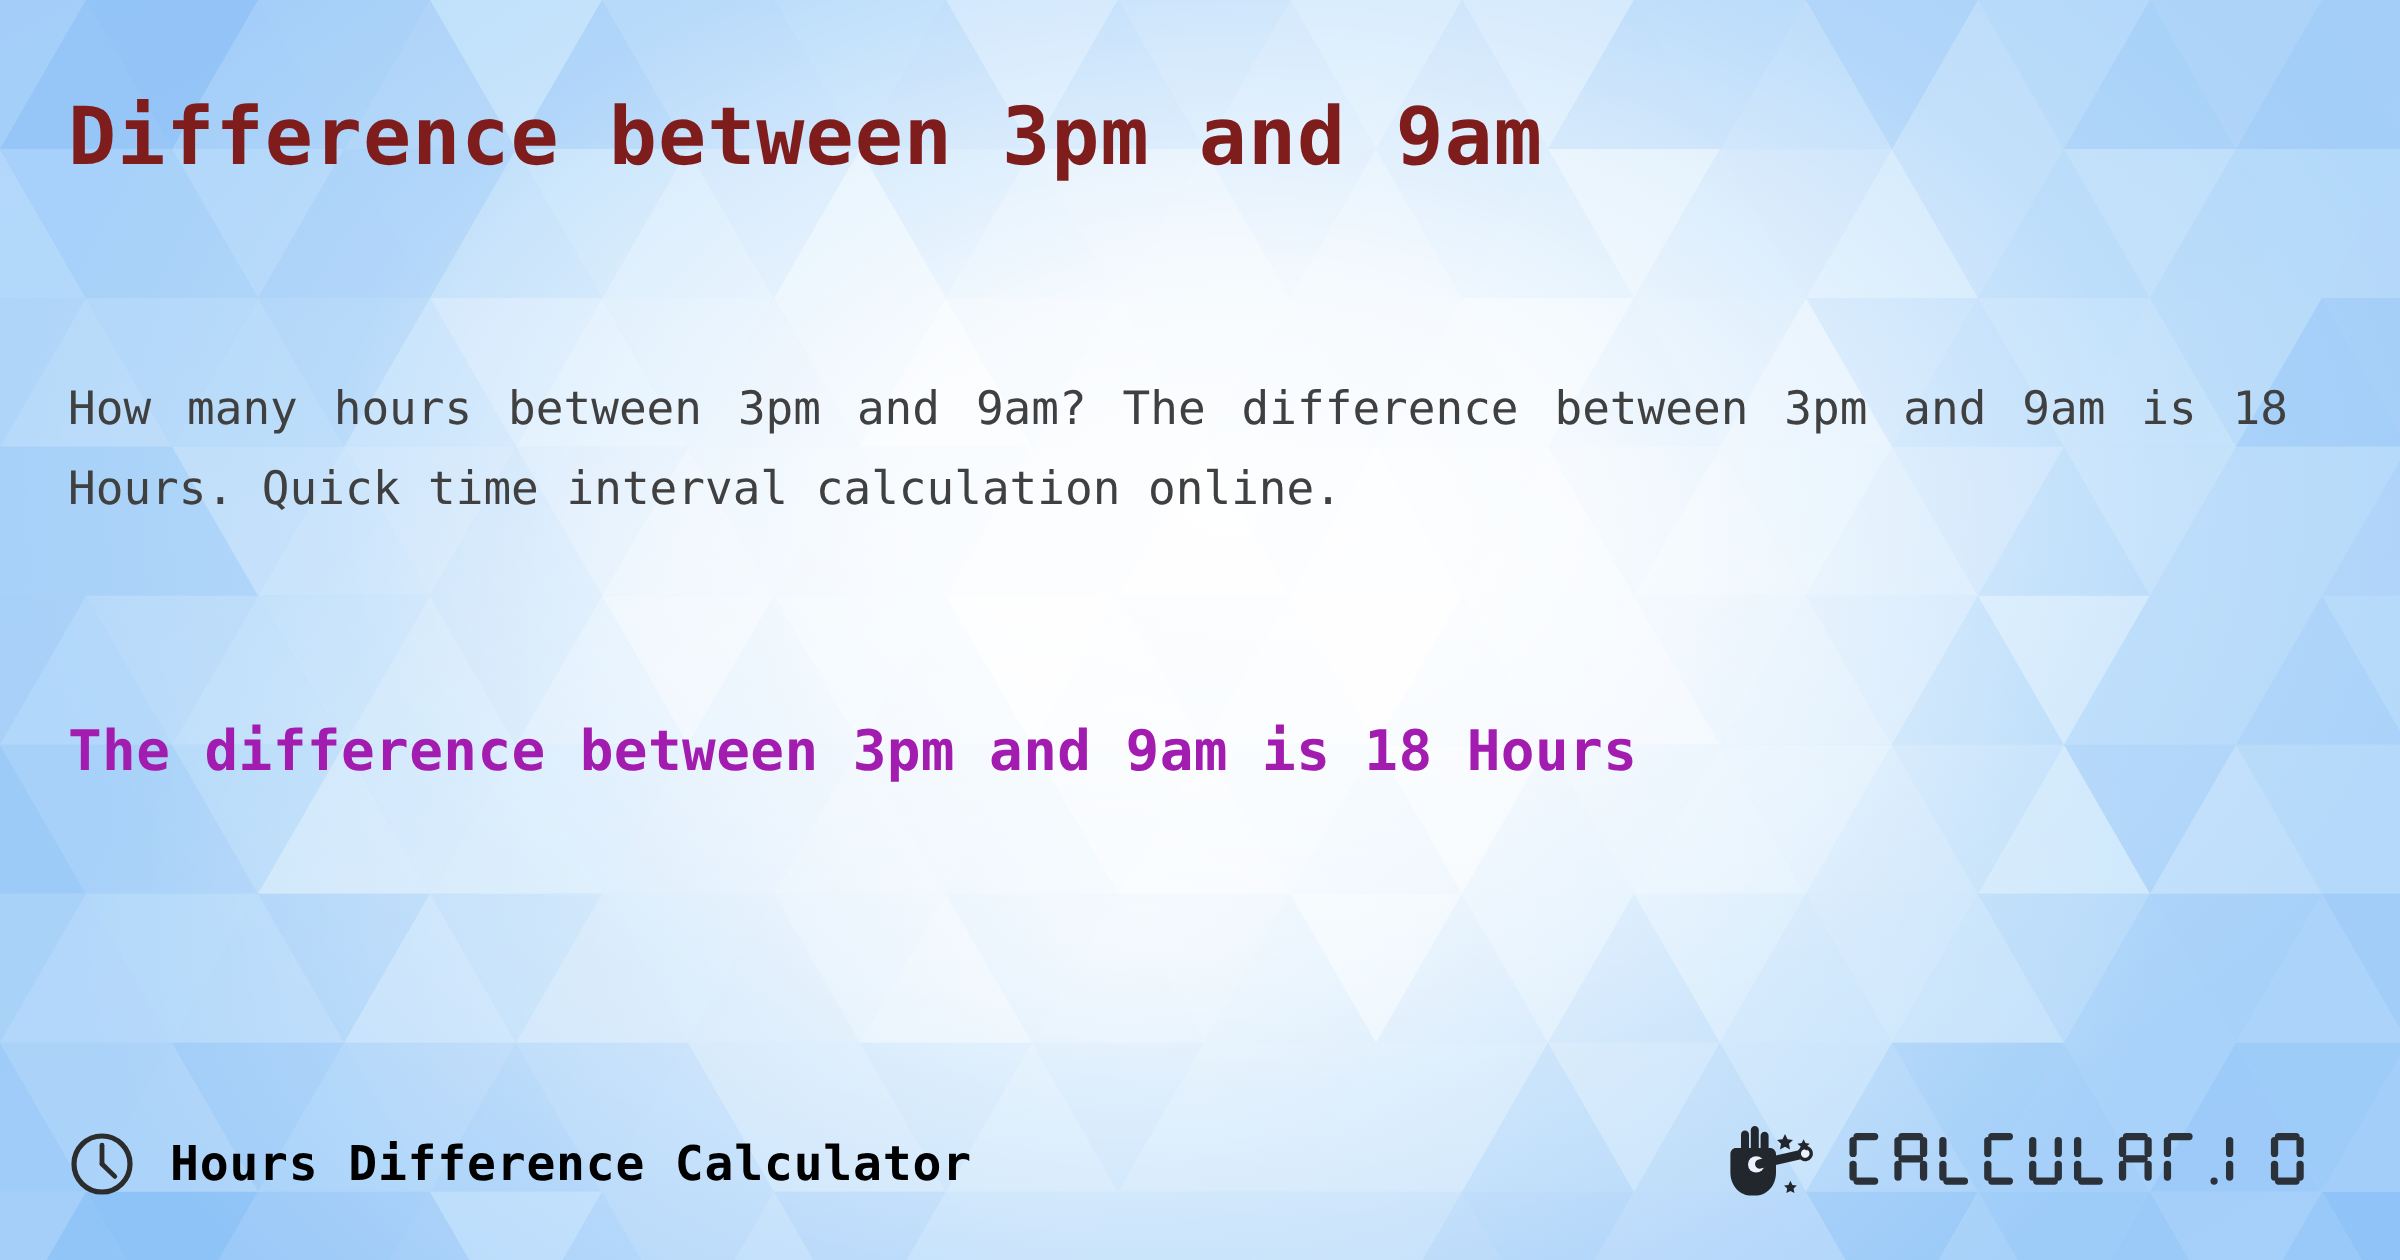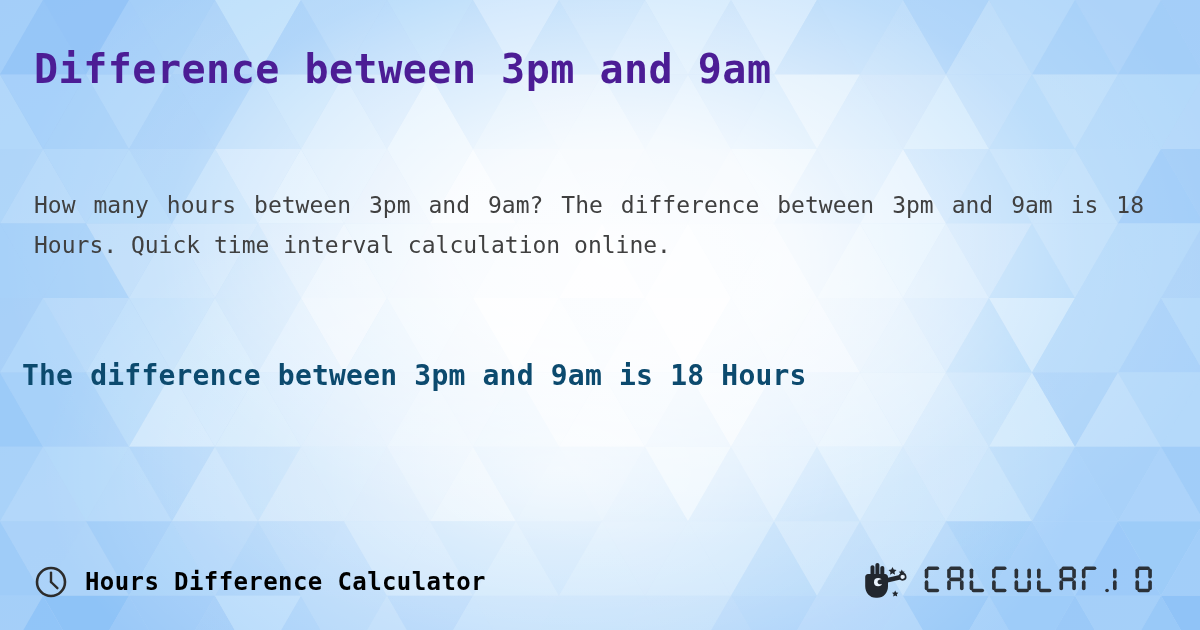--- a/index.html
+++ b/index.html
@@ -55,47 +55,47 @@
   }
 
   .page-title {
     position:absolute;
     left:34px;
     top:46px;
     font-family:"DejaVu Sans Mono", monospace;
     font-size:40px;
     font-weight:bold;
     letter-spacing:0.5px;
-    color:#4c1d95;
+    color:#7f1d1d;
     white-space:nowrap;
   }
 
   .description {
     position:absolute;
     left:34px;
     top:185px;
     width:1110px;
     font-family:"DejaVu Sans Mono", monospace;
     font-size:23px;
     line-height:40px;
     color:#404040;
     text-align:justify;
     text-align-last:left;
   }
 
   .result-line {
     position:absolute;
-    left:22px;
+    left:34px;
     top:355px;
     width:1130px;
     font-family:"DejaVu Sans Mono", monospace;
     font-size:28px;
     font-weight:bold;
     line-height:42px;
-    color:#0c4a6e;
+    color:#a21caf;
     letter-spacing:0.2px;
   }
 
   
   .footer {
     position:absolute;
     left:34px;
     right:34px;
     bottom:22px;
     height:52px;

